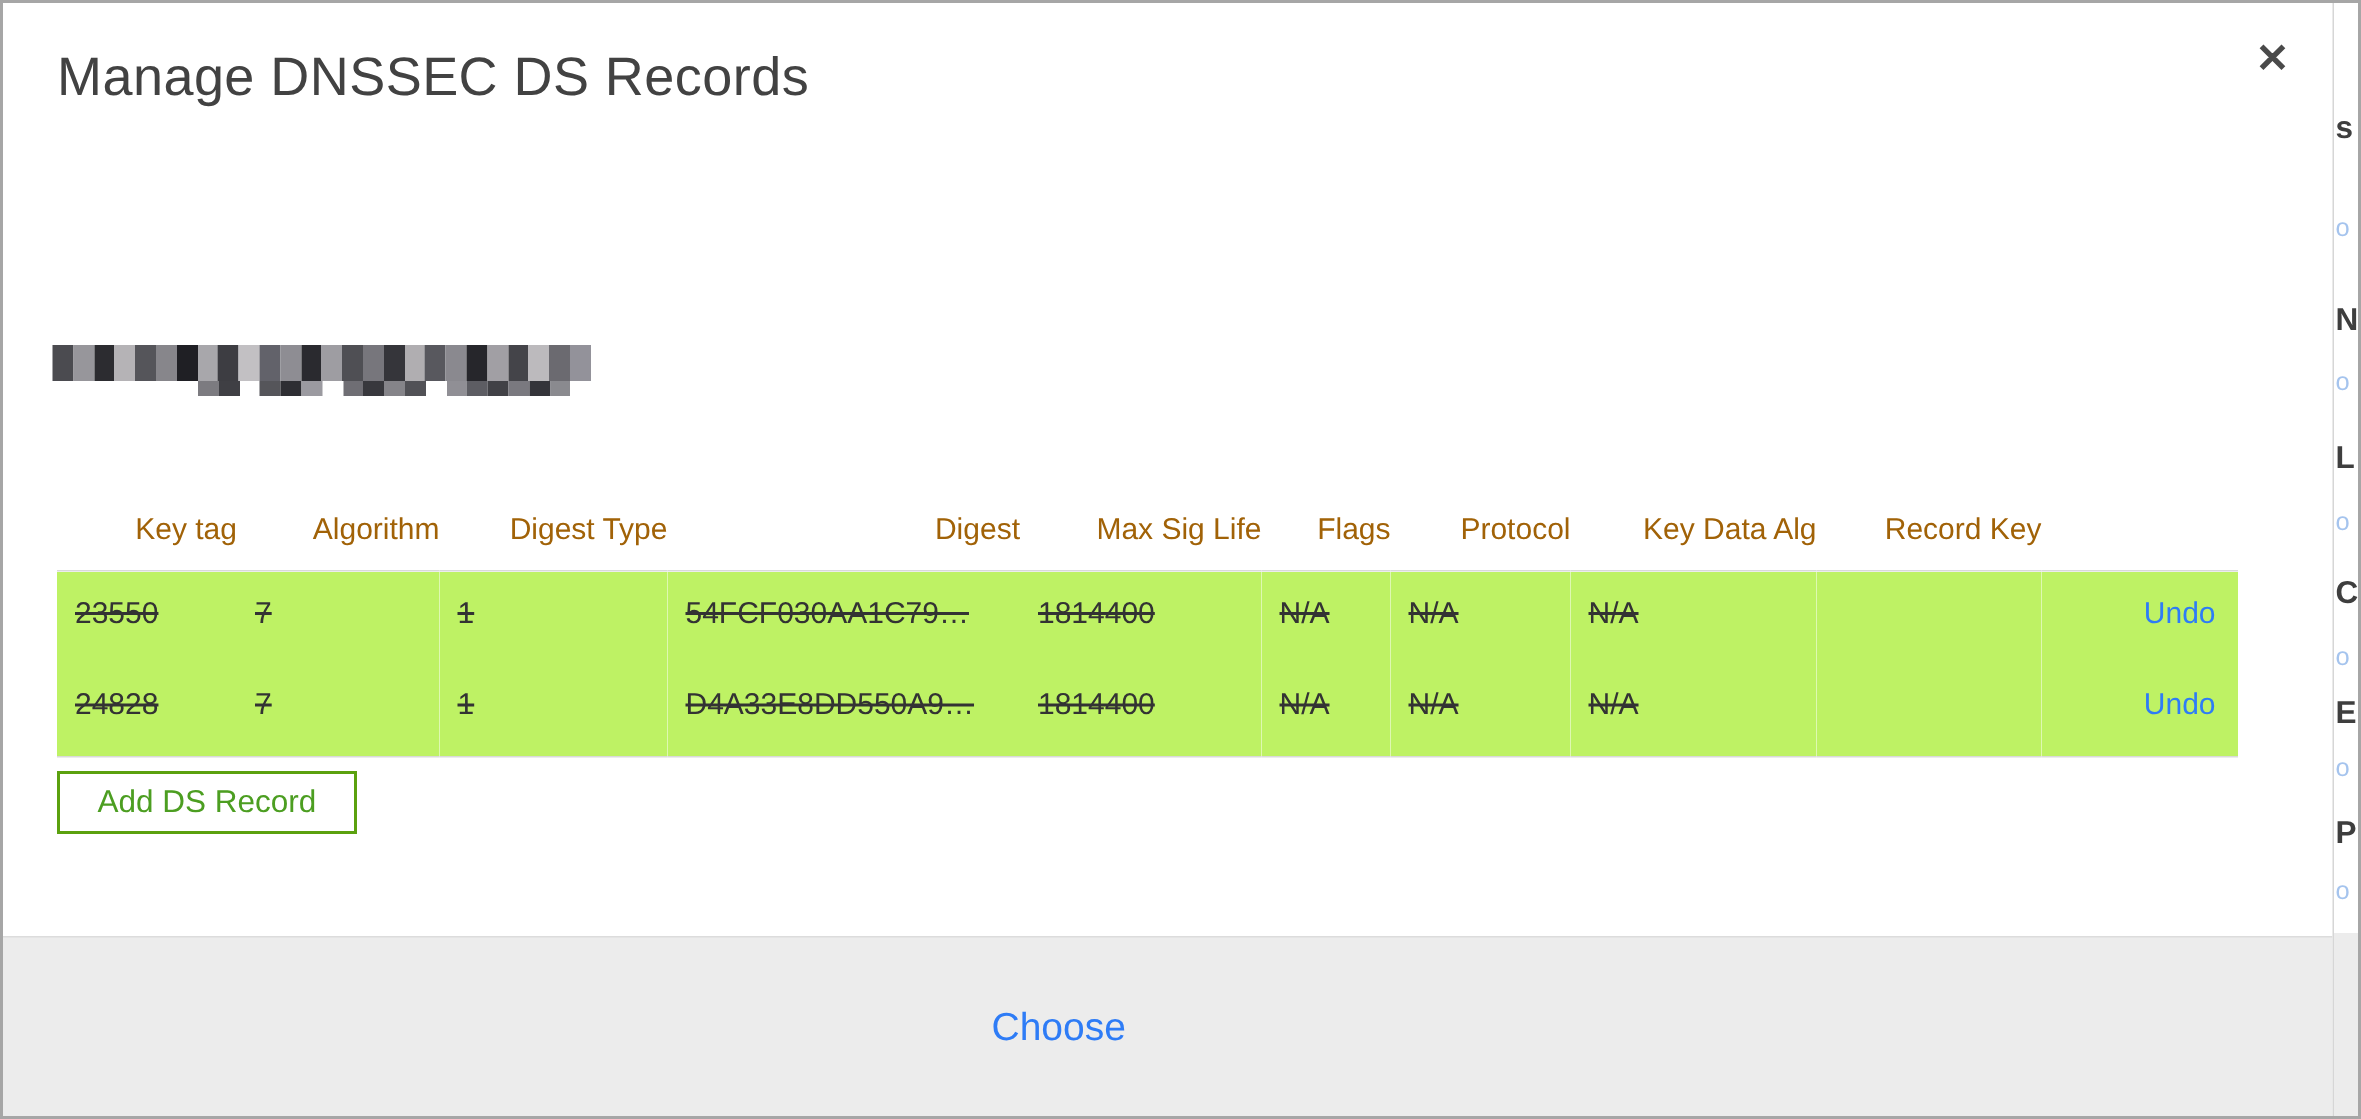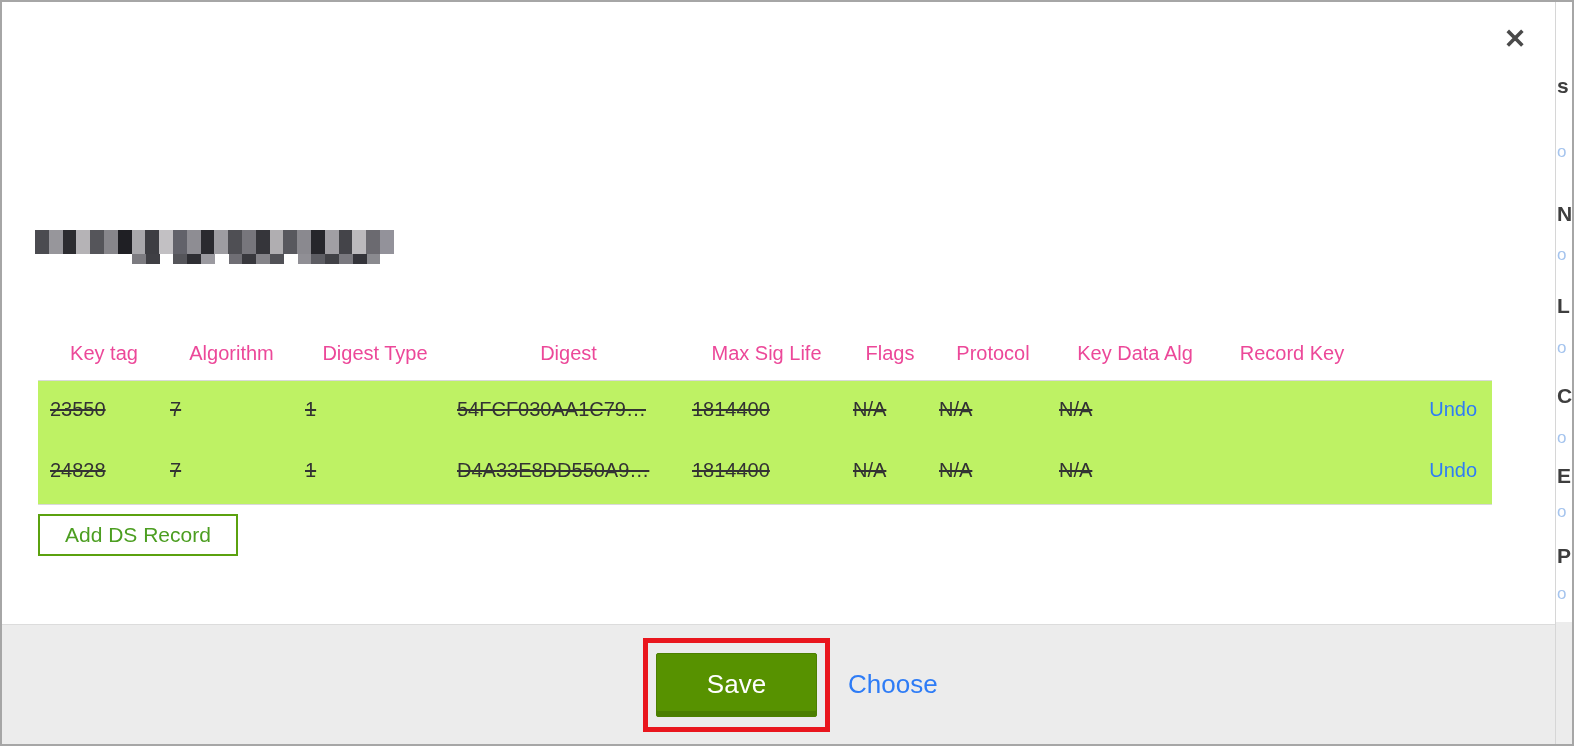--- a/index.html
+++ b/index.html
@@ -29,22 +29,22 @@
   .mosaic-row.r2 { left:130px; top:252px; height:10px; }
   .mosaic-row span { width:13.8px; height:100%; display:block; flex:none; }
 
   .instruction { position:absolute; left:36px; top:284px; margin:0; font-size:23px; color:#2e2e2e; }
 
   table.ds-table {
     position:absolute; left:36px; top:326px; width:1454px;
     border-collapse:collapse; table-layout:fixed; font-size:20px; color:#333;
   }
   .ds-table th {
-    font-weight:400; text-align:center; padding:0 0 0 12px; height:52px;
-    vertical-align:middle; color:#ec4899; white-space:nowrap; overflow:hidden;
+    font-weight:400; text-align:right; padding:0 0 0 12px; height:52px;
+    vertical-align:middle; color:#a16207; white-space:nowrap; overflow:hidden;
   }
   .ds-table td { padding:0 0 0 12px; vertical-align:middle; white-space:nowrap; overflow:hidden; }
   .ds-table tr.rec0 { background:#bef264; height:58px; border-top:1px solid #d9d9d9; }
   .ds-table tr.rec1 { background:#bef264; height:66px; border-bottom:1px solid #d9d9d9; }
   .struck { text-decoration:line-through; }
   td.undo-cell { text-align:right; padding-right:15px; }
   a.undo { color:#2e7cf6; text-decoration:none; font-size:20px; cursor:pointer; }
 
   .add-btn {
     position:absolute; left:36px; top:512px; height:42px; padding:0 25px;
@@ -74,20 +74,21 @@
   .strip .frag.blue { font-size:17px; color:#a5c4ee; }
   .strip .gray-footer { position:absolute; left:0; top:620px; width:17px; height:122px; background:#ececec; }
 </style>
 </head>
 <body>
 
 <div class="frame">
 
   <div class="modal">
 
+    <h1 class="title">Manage DNSSEC DS Records</h1>
 
     <div class="close">✕</div>
 
     <div class="mosaic-row r1" id="mosaic1">
         <span style="background: rgb(75, 75, 80);"></span>
         <span style="background: rgb(151, 150, 155);"></span>
         <span style="background: rgb(44, 44, 48);"></span>
         <span style="background: rgb(181, 179, 182);"></span>
         <span style="background: rgb(85, 85, 90);"></span>
         <span style="background: rgb(135, 134, 139);"></span>
@@ -185,23 +186,20 @@
             <td><span class="struck">N/A</span></td>
             <td><span></span></td>
             <td class="undo-cell"><a class="undo" href="#">Undo</a></td>
           </tr>
         </tbody>
     </table>
 
     <button class="add-btn">Add DS Record</button>
 
     <div class="footer">
-      <div class="red-box">
-        <button class="save-btn">Save</button>
-      </div>
       <a class="cancel" href="#">Choose</a>
     </div>
 
   </div>
 
   <div class="strip">
     <div id="strip-frags">
         <div class="frag dark" style="top: 72px;">s</div>
         <div class="frag blue" style="top: 140px;">o</div>
         <div class="frag dark" style="top: 200px;">N</div>

